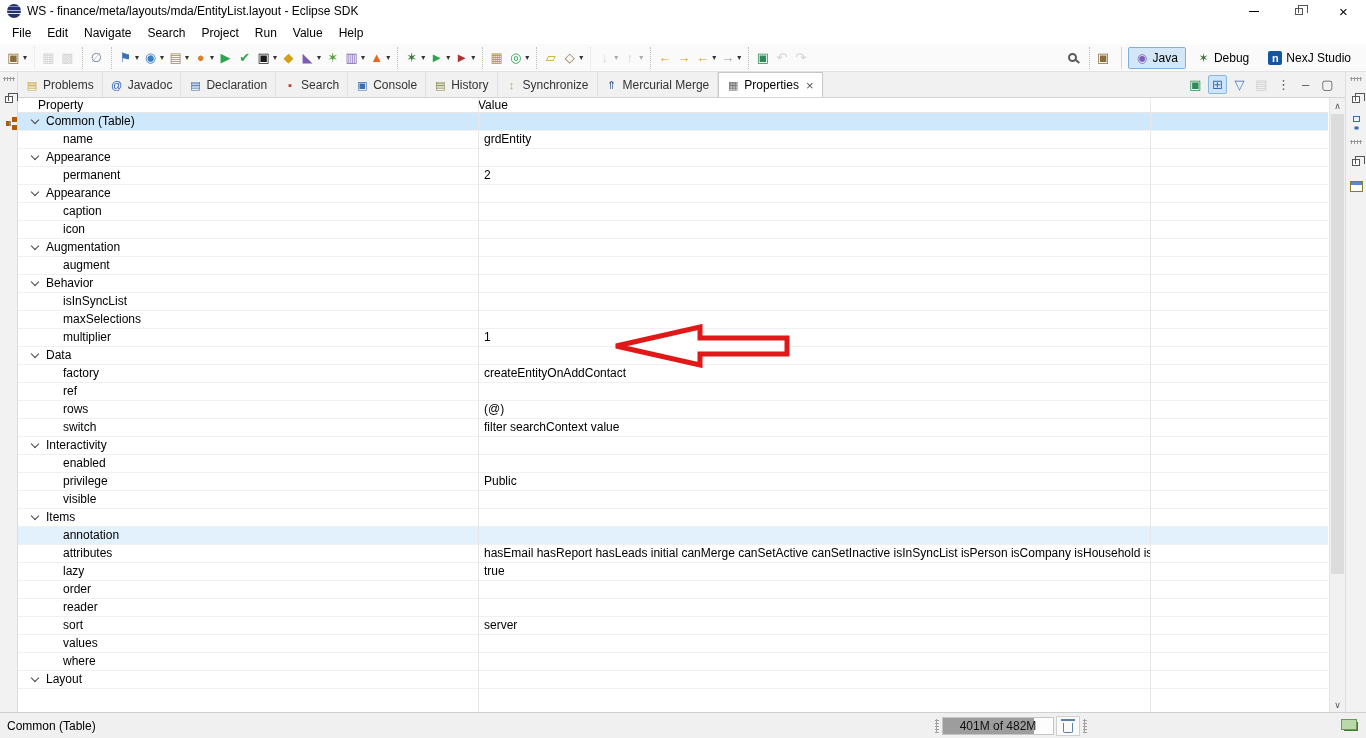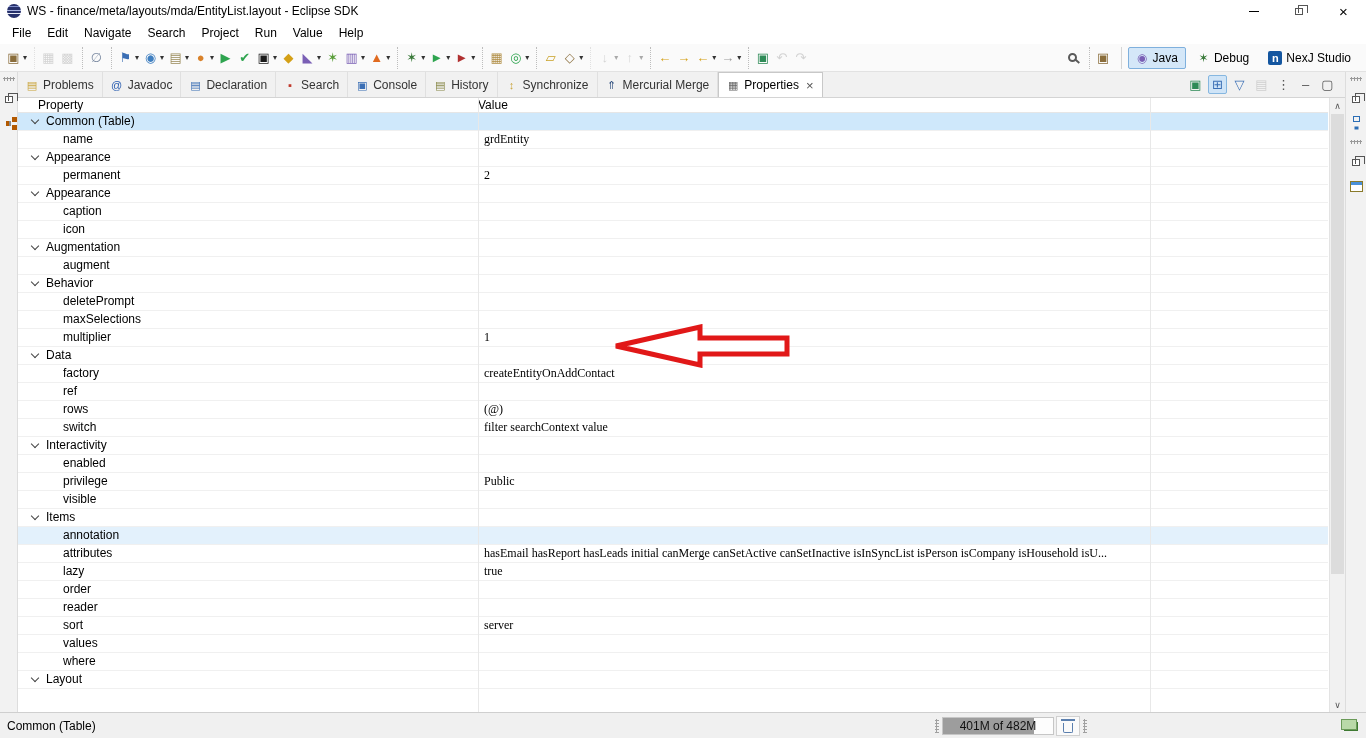--- a/index.html
+++ b/index.html
@@ -71,21 +71,21 @@
   .vline { position:absolute; top:0; bottom:0; width:1px; background:#e8e8e8; z-index:3; }
   .vline.v1 { left:460px; } .vline.v2 { left:1132px; }
   .thead { height:15px; display:flex; align-items:center; border-bottom:1px solid #e6e6e6; }
   .thead .h1 { width:460px; padding-left:20px; }
   .thead .h2 { width:672px; }
   .prow { display:flex; height:18px; line-height:17px; border-bottom:1px solid #f0f0f0; position:relative; }
   .prow.selected { background:#cfe8fb; }
   .prow.highlighted { background:#e3f1fc; }
   .c-prop { width:460px; padding-left:45px; white-space:nowrap; overflow:hidden; display:flex; align-items:center; }
   .prow.category .c-prop { padding-left:14px; }
-  .c-val { width:672px; padding-left:6px; white-space:nowrap; overflow:hidden;font-family:Liberation Serif, serif; }
+  .c-val { width:672px; padding-left:6px; white-space:nowrap; overflow:hidden; }
   .chev { display:none; width:6px; height:6px; border-left:1.5px solid #444; border-bottom:1.5px solid #444; transform:rotate(-45deg); margin:-3px 8px 0 0; flex:0 0 auto; }
   .prow.category .chev { display:inline-block; }
 
   .arrow-annot { position:absolute; left:594px; top:226px; z-index:6; }
 
   .vscroll { position:absolute; top:26px; right:0; width:16px; bottom:0; background:#f1f1f1; border-left:1px solid #e3e3e3; }
   .sarrow { height:15px; display:flex; align-items:center; justify-content:center; font-size:9px; color:#555; }
   .sarrow.down { position:absolute; bottom:0; left:0; right:0; }
   .sthumb { position:absolute; top:16px; left:1px; right:1px; height:460px; background:#dcdcdc; }
 
@@ -482,21 +482,21 @@
                 <span class="chev"></span>
                 <span>Behavior</span>
               </div>
               <div class="c-val">
                 <span></span>
               </div>
             </div>
             <div class="prow prop">
               <div class="c-prop">
 
-                <span>deletePrompt</span>
+                <span>isInSyncList</span>
               </div>
               <div class="c-val">
                 <span></span>
               </div>
             </div>
             <div class="prow prop">
               <div class="c-prop">
 
                 <span>maxSelections</span>
               </div>

